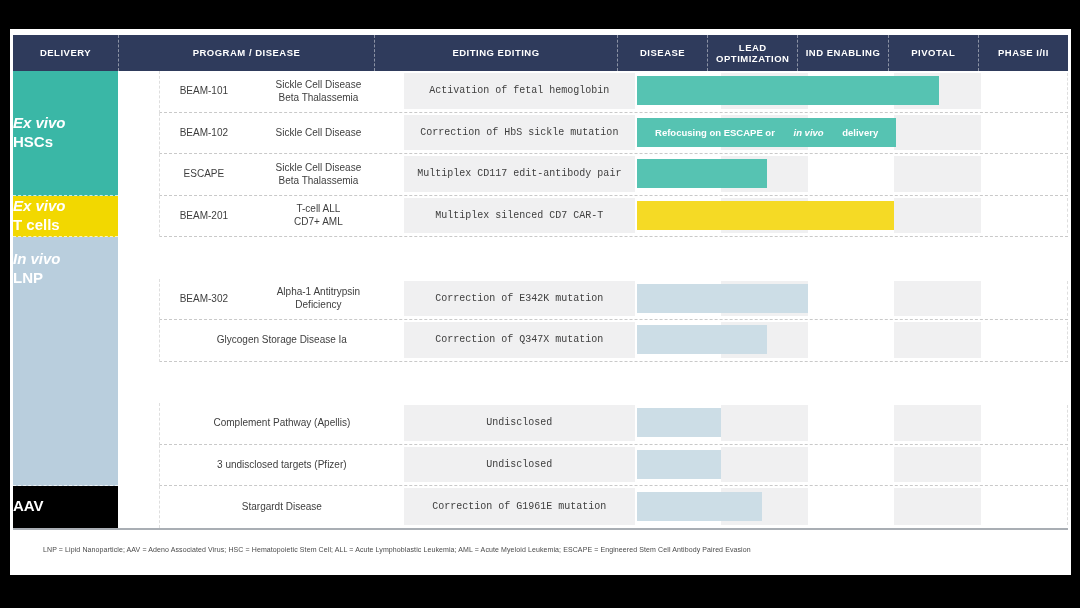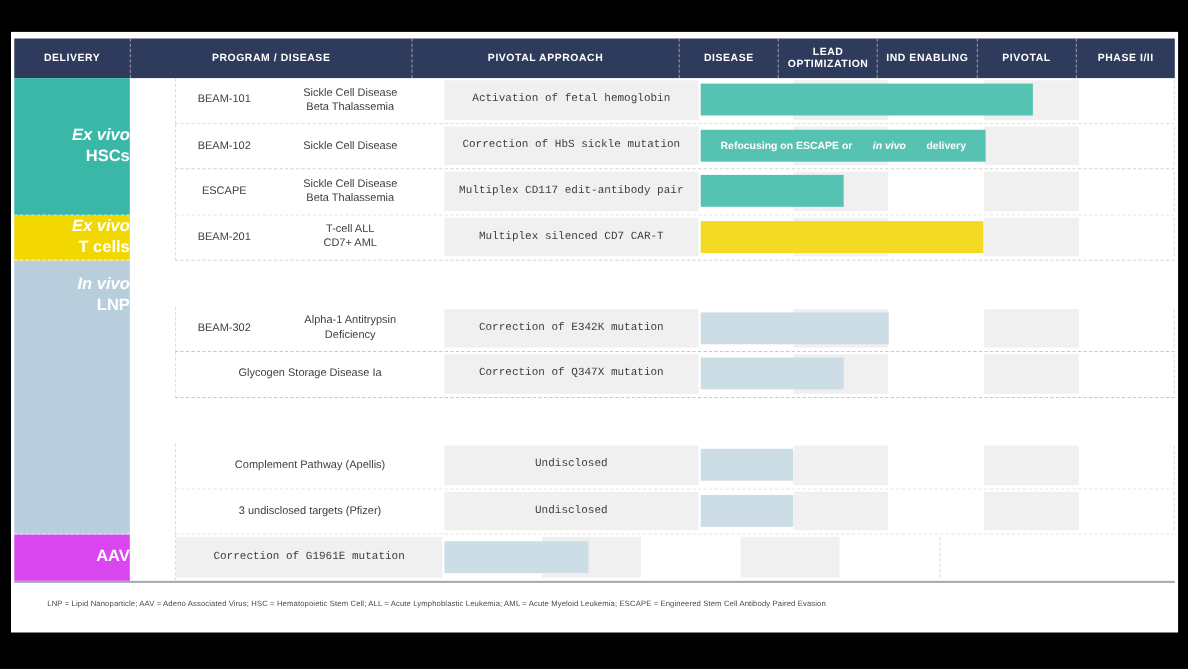--- a/index.html
+++ b/index.html
@@ -10,21 +10,21 @@
             grid-template-rows:36px repeat(11,41.5px);
             border-bottom:2px solid #a9aeb4;}
   
   .hdr{grid-column:1/5;grid-row:1;background:#2f3b5c;display:flex;align-items:stretch;}
   .hc{display:flex;align-items:center;justify-content:center;color:#fff;font-weight:bold;
       font-size:9.5px;letter-spacing:.5px;text-align:center;line-height:1.2;
       border-right:1px dashed rgba(255,255,255,.45);white-space:pre-line;}
   .hc:last-child{border-right:none;}
   .hc.d{width:105px;} .hc.p{width:255px;} .hc.e{width:242px;} .hc.s{flex:1;}
   
-  .dblk{grid-column:1;display:flex;flex-direction:column;align-items:flex-end;justify-content:center;
+  .dblk{grid-column:1;display:flex;flex-direction:column;align-items:flex-start;justify-content:center;
         color:#fff;font-weight:bold;font-size:15px;line-height:1.25;text-align:center;
         border-bottom:1px dashed rgba(255,255,255,.75);}
   .dblk .l1{font-style:italic;}
   .dblk.top{justify-content:flex-start;padding-top:13px;box-sizing:border-box;}
   
   .row{grid-column:2/5;display:flex;border-bottom:1px dashed #c9c9c9;
        padding:2px 0 3px;box-sizing:border-box;border-left:1px dashed #dedede;margin-left:41px;}
   .row:last-of-type{border-bottom:none;}
   .cell-prog{width:255px;display:flex;align-items:center;justify-content:center;}
   .prog-code{width:30%;flex:none;text-align:center;font-size:10px;color:#3e3e3e;}
@@ -43,41 +43,41 @@
 </style>
 </head>
 <body>
 
 <div class="slide">
   <div class="pipeline">
 
     <div class="hdr">
       <div class="hc d">DELIVERY</div>
       <div class="hc p">PROGRAM / DISEASE</div>
-      <div class="hc e">PIVOTAL APPROACH</div>
+      <div class="hc e">EDITING EDITING</div>
       <div class="hc s">DISEASE</div>
       <div class="hc s">LEAD OPTIMIZATION</div>
       <div class="hc s">IND ENABLING</div>
       <div class="hc s">PIVOTAL</div>
       <div class="hc s">PHASE I/II</div>
     </div>
 
     <div class="dblk" style="grid-row: 2 / 5; background: rgb(58, 183, 166);">
       <span class="l1">Ex vivo</span>
       <span class="l2">HSCs</span>
     </div>
     <div class="dblk" style="grid-row: 5 / 6; background: rgb(242, 216, 0);">
       <span class="l1">Ex vivo</span>
       <span class="l2">T cells</span>
     </div>
     <div class="dblk top" style="grid-row: 6 / 12; background: rgb(185, 206, 221);">
       <span class="l1">In vivo</span>
       <span class="l2">LNP</span>
     </div>
-    <div class="dblk" style="grid-row: 12 / 13; border-bottom: none; background: #d946ef;">
+    <div class="dblk" style="grid-row: 12 / 13; border-bottom: none; background: #000000;">
       <span class="l2">AAV</span>
     </div>
 
     <div class="row" style="grid-row:2">
       <div class="cell-prog">
         <span class="prog-code">BEAM-101</span>
         <span class="prog-disease">Sickle Cell Disease
 Beta Thalassemia</span>
       </div>
       <div class="cell-edit">Activation of fetal hemoglobin</div>
@@ -162,20 +162,24 @@
 
         <span class="prog-disease">3 undisclosed targets (Pfizer)</span>
       </div>
       <div class="cell-edit">Undisclosed</div>
       <div class="cell-stages">
         <div class="bar" style="width: 19.5%; background: rgb(204, 221, 230);"></div>
       </div>
     </div>
 
     <div class="row" style="grid-row:12">
+      <div class="cell-prog">
+
+        <span class="prog-disease">Stargardt Disease</span>
+      </div>
       <div class="cell-edit">Correction of G1961E mutation</div>
       <div class="cell-stages">
         <div class="bar" style="width: 29%; background: rgb(204, 221, 230);"></div>
       </div>
     </div>
 
   </div>
 
   <div class="footnote">LNP = Lipid Nanoparticle; AAV = Adeno Associated Virus; HSC = Hematopoietic Stem Cell; ALL = Acute Lymphoblastic Leukemia; AML = Acute Myeloid Leukemia; ESCAPE = Engineered Stem Cell Antibody Paired Evasion</div>
 </div>

